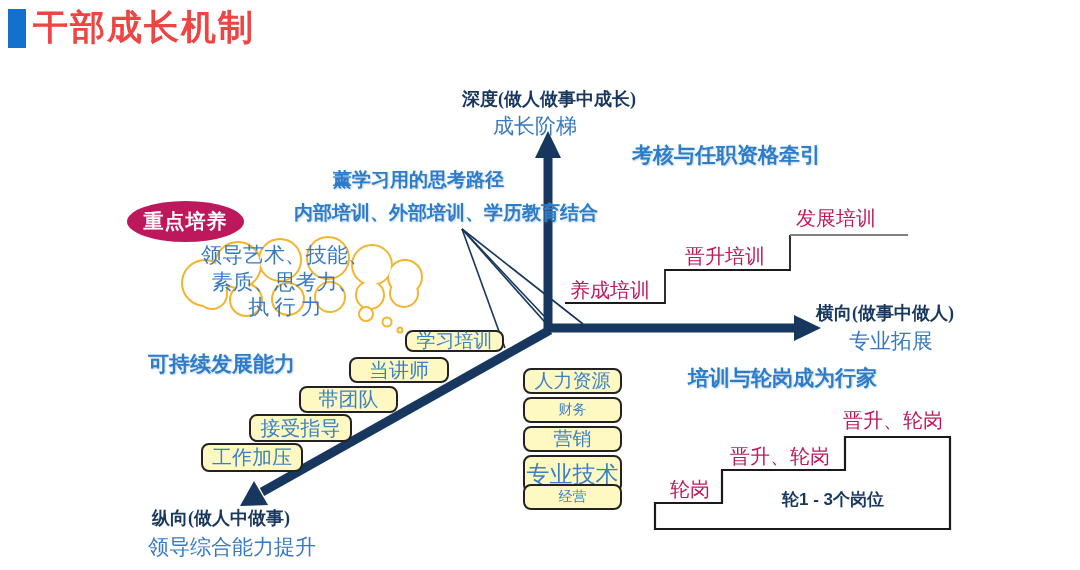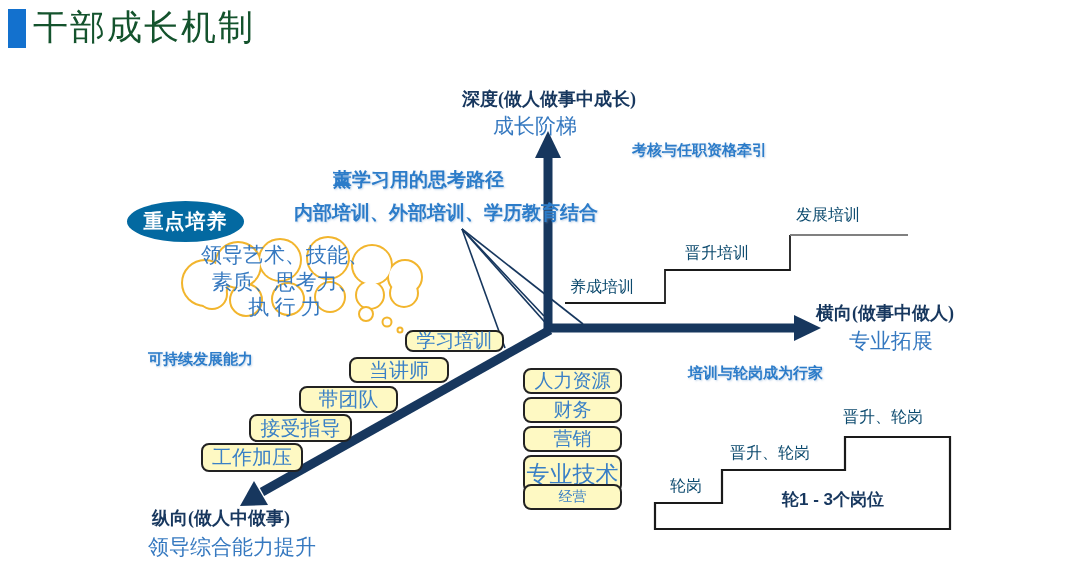--- a/index.html
+++ b/index.html
@@ -1,37 +1,37 @@
 <!DOCTYPE html>
 <html><head>
 <meta charset="utf-8">
 <style>
   html,body{margin:0;padding:0;background:#fff;}
   #stage{position:relative;width:1080px;height:570px;background:#ffffff;overflow:hidden;
          font-family:"Liberation Serif", serif;}
   .abs{position:absolute;}
   
-  .t-title{font-family:"Liberation Serif", serif;font-weight:normal;font-size:35px;color:#14532d;letter-spacing:2px;}
+  .t-title{font-family:"Liberation Serif", serif;font-weight:bold;font-size:35px;color:#ef4444;letter-spacing:2px;}
   .t-navy{font-family:"Liberation Serif", serif;font-weight:bold;color:#17375E;font-size:18px;white-space:nowrap;}
   .t-blue{font-family:"Liberation Serif", serif;color:#3679C0;font-size:21px;white-space:nowrap;}
-  .t-label{font-family:"Liberation Serif", serif;color:#0c4a6e;font-size:16px;white-space:nowrap;}
-  .t-head{font-family:"Liberation Sans", sans-serif;font-weight:bold;color:#2C7CC9;font-size:15px;white-space:nowrap;
+  .t-label{font-family:"Liberation Serif", serif;color:#be185d;font-size:20px;white-space:nowrap;}
+  .t-head{font-family:"Liberation Sans", sans-serif;font-weight:bold;color:#2C7CC9;font-size:21px;white-space:nowrap;
           text-shadow:1px 1px 2px rgba(120,160,205,0.45);text-align:center;}
   .t-head-sm{font-family:"Liberation Sans", sans-serif;font-weight:bold;color:#2C7CC9;font-size:19px;white-space:nowrap;
           text-shadow:1px 1px 2px rgba(120,160,205,0.45);text-align:center;}
   .t-inner{font-family:"Liberation Sans", sans-serif;font-weight:bold;color:#17375E;font-size:17px;white-space:nowrap;}
   .center{text-align:center;}
   
   .hdr-bar{left:8px;top:9px;width:18px;height:39px;background:#1371CE;}
   
   .box{box-sizing:border-box;border:2px solid #222;border-radius:8px;background:#fef9c3;
        color:#3A80C6;font-family:"Liberation Serif", serif;text-align:center;
        display:flex;align-items:center;justify-content:center;font-size:20px;white-space:nowrap;}
   
-  .ellipse{left:127px;top:201px;width:117px;height:41px;border-radius:50%;background:#0369a1;
+  .ellipse{left:127px;top:201px;width:117px;height:41px;border-radius:50%;background:#be185d;
            color:#fff;font-weight:bold;font-size:20px;display:flex;align-items:center;justify-content:center;
            font-family:"Liberation Serif", serif;letter-spacing:1px;}
   svg{position:absolute;left:0;top:0;}
 </style>
 </head>
 <body>
 
 <div id="stage">
 
   <svg width="1080" height="570" viewBox="0 0 1080 570">
@@ -133,21 +133,21 @@
   <div class="abs box" style="left:249px;top:414px;width:103px;height:28px;">
       <span>接受指导</span>
     </div>
   <div class="abs box" style="left:201px;top:443px;width:102px;height:29px;">
       <span>工作加压</span>
     </div>
 
   <div class="abs box" style="left:523px;top:368px;width:99px;height:26px;font-size:19px;text-align:right;">
       <span>人力资源</span>
     </div>
-  <div class="abs box" style="left:523px;top:397px;width:99px;height:26px;font-size:19px;">
+  <div class="abs box" style="left:523px;top:397px;width:99px;height:26px;font-size:14px;">
       <span>财务</span>
     </div>
   <div class="abs box" style="left:523px;top:426px;width:99px;height:26px;font-size:19px;">
       <span>营销</span>
     </div>
   <div class="abs box" style="left:523px;top:455px;width:99px;height:38px;font-size:23px;">
       <span>专业技术</span>
     </div>
   <div class="abs box" style="left:523px;top:484px;width:99px;height:26px;font-size:14px;">
       <span>经营</span>

